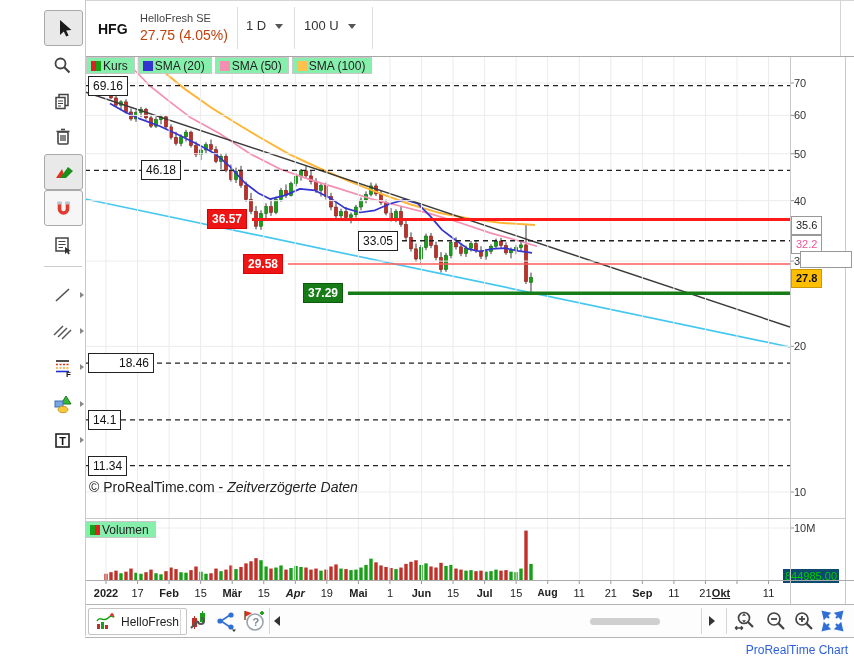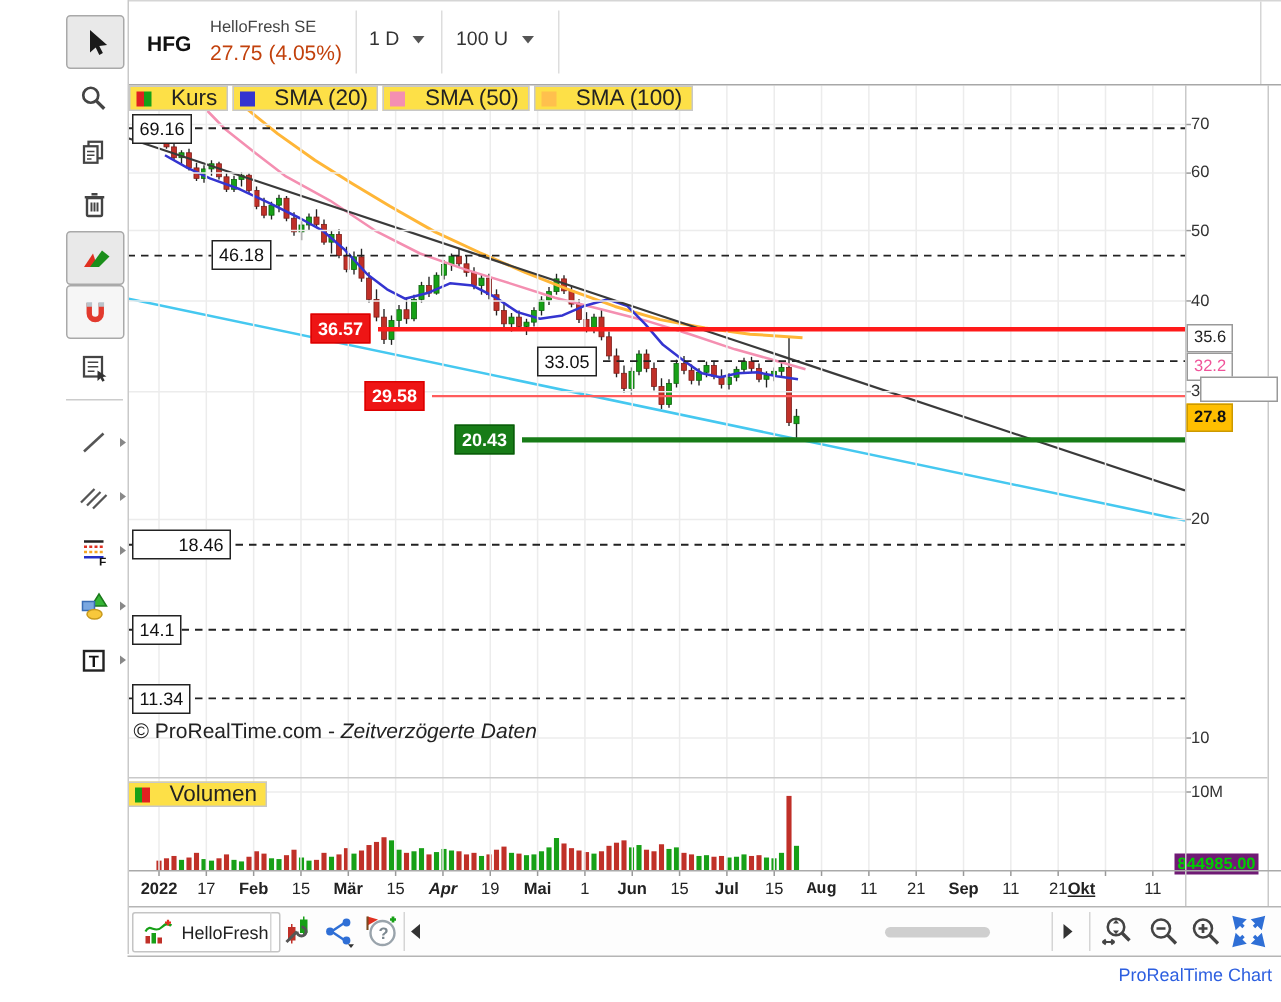--- a/index.html
+++ b/index.html
@@ -17,37 +17,37 @@
   #header{position:absolute;left:85px;top:0;width:769px;height:55px;background:#fff;border-bottom:1px solid #a8a8a8;border-top:1px solid #d5d5d5;z-index:25;}
   #hdr-right-edge{position:absolute;left:755px;top:0;height:55px;border-left:1px solid #d5d5d5;}
   .hdr-sep{position:absolute;top:6px;height:42px;border-left:1px solid #ddd;}
   #symbol{position:absolute;left:13px;top:20px;font-size:14px;font-weight:bold;color:#111;}
   #name{position:absolute;left:55px;top:11px;font-size:11px;color:#444;}
   #price{position:absolute;left:55px;top:26px;font-size:14px;font-weight:normal;color:#c2410c;}
   .dd{position:absolute;top:17px;font-size:13px;color:#333;cursor:pointer;}
   .dd .caret{display:inline-block;width:0;height:0;border-top:5px solid #555;border-left:4px solid transparent;border-right:4px solid transparent;margin-left:9px;vertical-align:middle;}
   
   .legend-row{position:absolute;left:86px;top:57px;display:flex;gap:3px;z-index:20;}
-  .legend-box{display:flex;align-items:center;gap:13px;background:#fde047;border:1px solid #c8c8c8;height:15px;padding:0 6px 0 4px;font-size:15px;color:#222;}
+  .legend-box{display:flex;align-items:center;gap:2px;background:#86efac;border:1px solid #c8c8c8;height:15px;padding:0 6px 0 4px;font-size:12px;color:#222;}
   .sq{width:10px;height:10px;display:inline-block;}
   .split{background:linear-gradient(90deg,#e02020 0 50%,#17a017 50% 100%);}
   
   #overlays{position:absolute;left:0;top:0;width:854px;height:668px;z-index:12;pointer-events:none;}
   .lvl{position:absolute;font-size:12px;line-height:1;padding:3px 4px;white-space:nowrap;}
   .lvl.plain{background:#fff;border:1px solid #222;color:#111;}
   .lvl.red{background:#ee1515;color:#fff;font-weight:bold;border:1px solid #d00;}
   .lvl.green{background:#177c17;color:#fff;font-weight:bold;border:1px solid #0a5c0a;}
   .ptick{position:absolute;left:794px;font-size:11px;color:#333;}
   .pbox{position:absolute;left:791px;font-size:11px;line-height:1;padding:3px 4px;background:#fff;border:1px solid #999;color:#222;}
   .pbox.pink{color:#f0549a;}
   .pbox.last{background:#ffbf00;border:1px solid #cc9900;color:#111;font-weight:bold;}
   .ttick{position:absolute;top:587px;font-size:11px;color:#222;transform:translateX(-50%);}
   .ttick.b{font-weight:bold;}
   #vol-tick{position:absolute;left:794px;top:522px;font-size:11px;color:#333;}
-  #vol-value{position:absolute;left:783px;top:569px;font-size:11px;font-weight:bold;color:#00cc00;background:#701a75;padding:1px 2px;white-space:nowrap;}
+  #vol-value{position:absolute;left:783px;top:569px;font-size:11px;font-weight:normal;color:#00cc00;background:#0c4a6e;padding:1px 2px;white-space:nowrap;}
   #copyright{position:absolute;left:89px;top:479px;font-size:14px;color:#222;z-index:13;}
   #copyright .it{font-style:italic;}
   #vol-legend{position:absolute;left:85px;top:521px;z-index:13;display:flex;}
   
   .vline{position:absolute;border-left:1px solid #c9c9c9;}
   .hline{position:absolute;border-top:1px solid #c9c9c9;}
   
   #bottom-toolbar{position:absolute;left:85px;top:604px;width:769px;height:32px;background:#fdfdfd;border-top:1px solid #b5b5b5;border-bottom:1px solid #b5b5b5;z-index:25;}
   .bt-btn{position:absolute;top:3px;height:25px;display:flex;align-items:center;gap:6px;padding:0 7px;border:1px solid #c4c4c4;border-radius:2px;background:#fff;font-size:12px;color:#222;cursor:pointer;}
   .bt-ico{position:absolute;top:5px;cursor:pointer;}
@@ -587,21 +587,21 @@
       <div class="ptick" style="top: 340.33px;">20</div>
       <div class="ptick" style="top: 486.028px;">10</div>
       <div class="lvl plain" style="left: 88px; top: 75.5386px;">69.16</div>
       <div class="lvl plain" style="left: 141px; top: 160.433px;">46.18</div>
       <div class="lvl plain" style="left: 358px; top: 230.749px;">33.05</div>
       <div class="lvl plain" style="left: 88px; top: 353.172px; padding-left: 30px;">18.46</div>
       <div class="lvl plain" style="left: 88px; top: 409.806px;">14.1</div>
       <div class="lvl plain" style="left: 88px; top: 455.596px;">11.34</div>
       <div class="lvl red" style="left: 207px; top: 209.476px;">36.57</div>
       <div class="lvl red" style="left: 243px; top: 254.065px;">29.58</div>
-      <div class="lvl green" style="left: 303px; top: 283.294px;">20.43</div>
+      <div class="lvl green" style="left: 303px; top: 283.294px;">37.29</div>
       <div class="pbox" style="top: 216px;">35.6</div>
       <div class="pbox pink" style="top: 235px;">32.2</div>
       <div class="pbox" style="top: 251px; left: 800px; width: 42px; height: 9px;"></div>
       <div class="pbox last" style="top: 269px;">27.8</div>
     </div>
 
   <div id="vol-tick">10M</div>
   <div id="vol-value">844985.00</div>
 
   <div id="bottom-toolbar">

